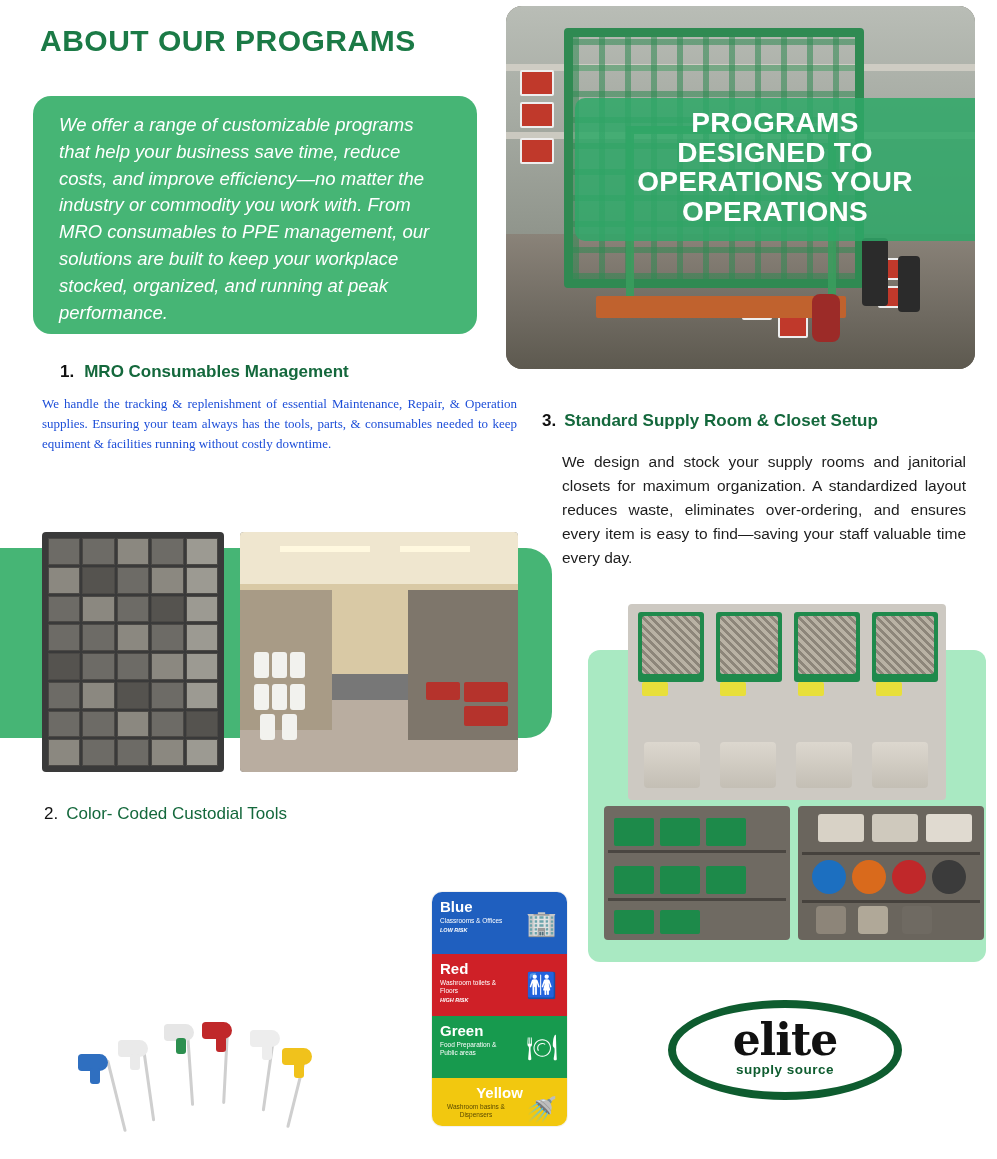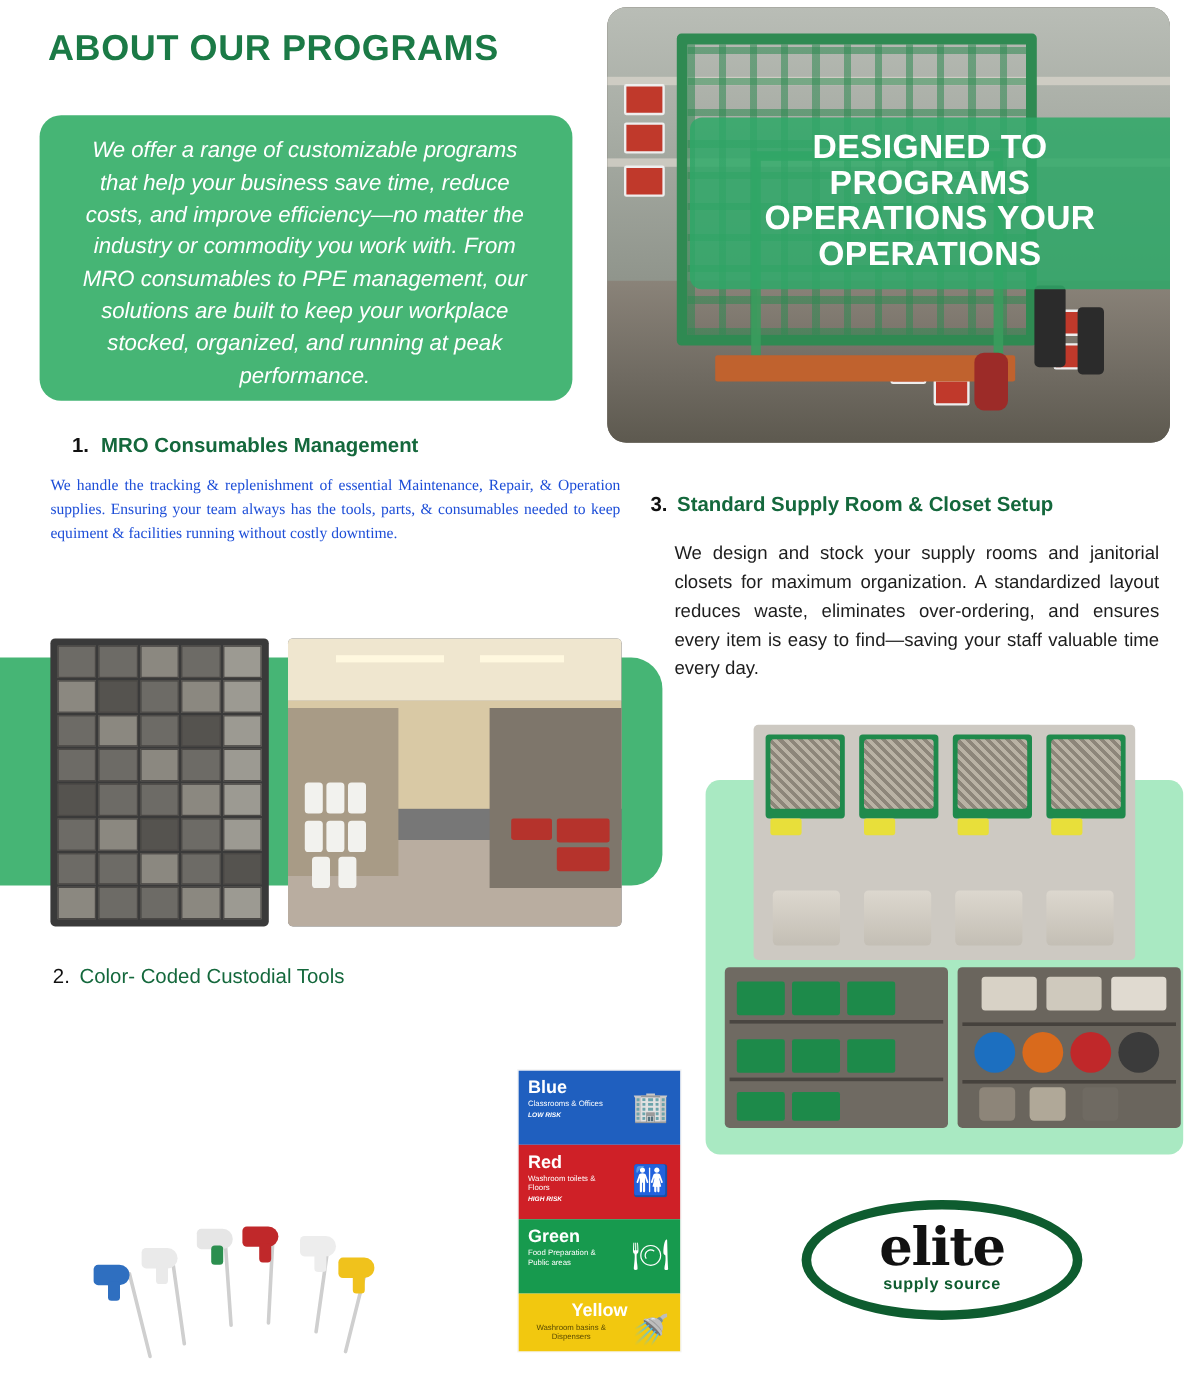--- a/index.html
+++ b/index.html
@@ -24,21 +24,20 @@
   
   .intro-panel {
     position: absolute; left: 33px; top: 96px;
     width: 444px; height: 238px;
     background: #46b575;
     border-radius: 18px;
     color: #ffffff;
     font-style: italic;
     font-size: 18.5px;
     line-height: 1.45;
-    text-align: center;
     padding: 16px 28px 0 26px;
   }
 
   
   .hero {
     position: absolute; left: 506px; top: 6px;
     width: 469px; height: 363px;
     border-radius: 16px;
     overflow: hidden;
     background: #6e6a60;
@@ -131,21 +130,21 @@
   }
   .sec2-head .num { color:#111; margin-right:8px; }
   .sec2-body {
     position:absolute; left:32px; top:848px; width:392px;
     font-size:15.5px; line-height:1.55; text-align: justify; color:#1d1d1d;
   }
 
   
   .cc-card {
     position:absolute; left:432px; top:892px; width:135px; height:234px;
-    border-radius:0; overflow:hidden; background:#fff;
+    border-radius:10px; overflow:hidden; background:#fff;
     box-shadow:0 0 0 1px rgba(0,0,0,.05);
   }
   .cc-row { position:relative; height:62px; padding:7px 8px; color:#fff; }
   .cc-row .t { font-size:15px; font-weight:bold; line-height:1; }
   .cc-row .s { font-size:6.5px; line-height:1.25; margin-top:3px; width:72px; }
   .cc-row .r { font-size:5.5px; font-style:italic; font-weight:bold; margin-top:2px; }
   .cc-row .ic { position:absolute; right:9px; top:50%; transform:translateY(-50%); font-size:25px; line-height:1; }
   .cc-blue { background:#1f5fbf; }
   .cc-green { background:#179a4e; }
   .cc-red { background:#cf2027; }
@@ -239,22 +238,22 @@
 
     <div class="cage"></div>
     <div class="cage2"></div>
     <div class="pallet"></div>
 
     <div class="person" style="left:356px; top:232px; width:26px; height:68px;"></div>
     <div class="person red" style="left:306px; top:288px; width:28px; height:48px; border-radius:8px;"></div>
     <div class="person" style="left:392px; top:250px; width:22px; height:56px;"></div>
 
     <div class="overlay">
+      <div>PROGRAMS</div>
       <div>DESIGNED TO</div>
-      <div>PROGRAMS</div>
       <div>OPERATIONS YOUR</div>
       <div>OPERATIONS</div>
     </div>
   </div>
 
   <div class="sec1-head">
     <span class="num">1.</span><span>MRO Consumables Management</span>
   </div>
   <div class="sec1-body">We handle the tracking &amp; replenishment of essential Maintenance, Repair, &amp; Operation supplies. Ensuring your team always has the tools, parts, &amp; consumables needed to keep equiment &amp; facilities running without costly downtime.</div>
 

